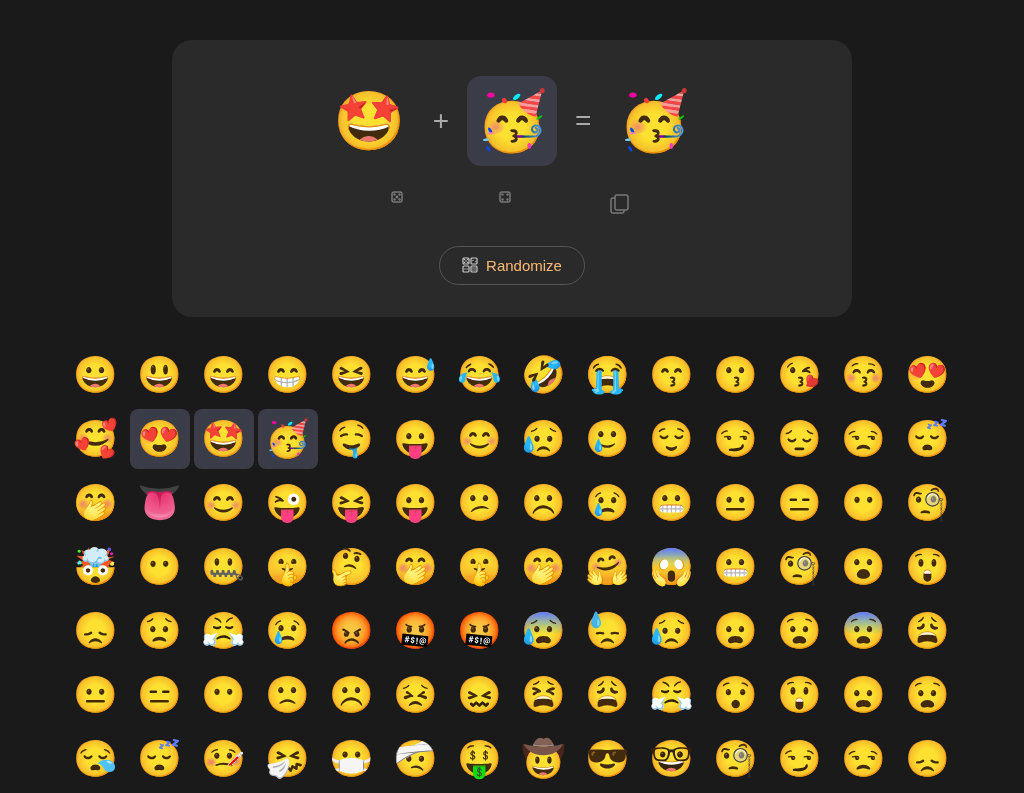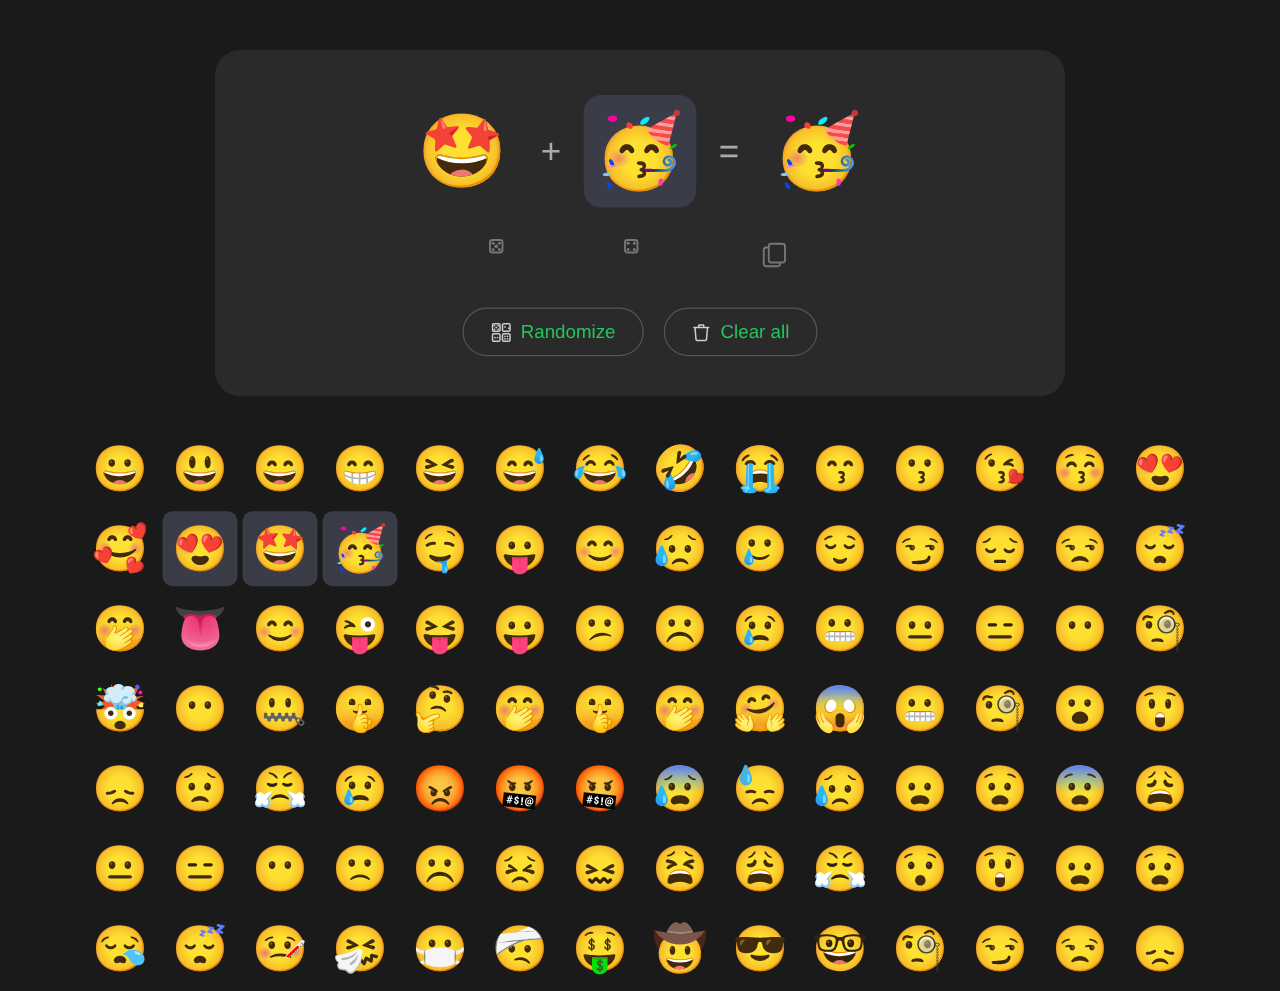--- a/index.html
+++ b/index.html
@@ -73,27 +73,26 @@
       opacity: 0.6;
     }
 
     .action-buttons {
       display: flex;
       gap: 16px;
     }
 
     .btn {
       display: flex;
-      align-items: center;
       gap: 8px;
       padding: 10px 22px;
       border-radius: 24px;
       border: 1.5px solid #555;
       background: transparent;
-      color: #22c55e;
+      color: #fdba74;
       font-size: 15px;
       cursor: pointer;
       white-space: nowrap;
     }
 
     .emoji-grid {
       width: 960px;
       display: grid;
       grid-template-columns: repeat(14, 60px);
       gap: 4px;
@@ -172,26 +171,20 @@
         <circle cx="3" cy="12" r="0.7" fill="#ccc"></circle>
         <circle cx="5" cy="12" r="0.7" fill="#ccc"></circle>
         <rect x="9" y="9" width="6" height="6" rx="1" stroke="#ccc" stroke-width="1.2" fill="none"></rect>
         <circle cx="11" cy="11" r="0.7" fill="#ccc"></circle>
         <circle cx="13" cy="13" r="0.7" fill="#ccc"></circle>
         <circle cx="11" cy="13" r="0.7" fill="#ccc"></circle>
         <circle cx="13" cy="11" r="0.7" fill="#ccc"></circle>
       </svg>
       <span>Randomize</span>
     </button>
-    <button class="btn">
-      <svg width="14" height="16" viewBox="0 0 14 16" fill="none">
-        <path d="M1 4h12M5 4V2.5a.5.5 0 01.5-.5h3a.5.5 0 01.5.5V4M2 4l.8 9.5a1 1 0 001 .9h6.4a1 1 0 001-.9L12 4" stroke="#ccc" stroke-width="1.2" stroke-linecap="round"></path>
-      </svg>
-      <span>Clear all</span>
-    </button>
   </div>
 </div>
 
 <div class="emoji-grid">
 
   <div class="emoji-item">😀</div>
   <div class="emoji-item">😃</div>
   <div class="emoji-item">😄</div>
   <div class="emoji-item">😁</div>
   <div class="emoji-item">😆</div>

